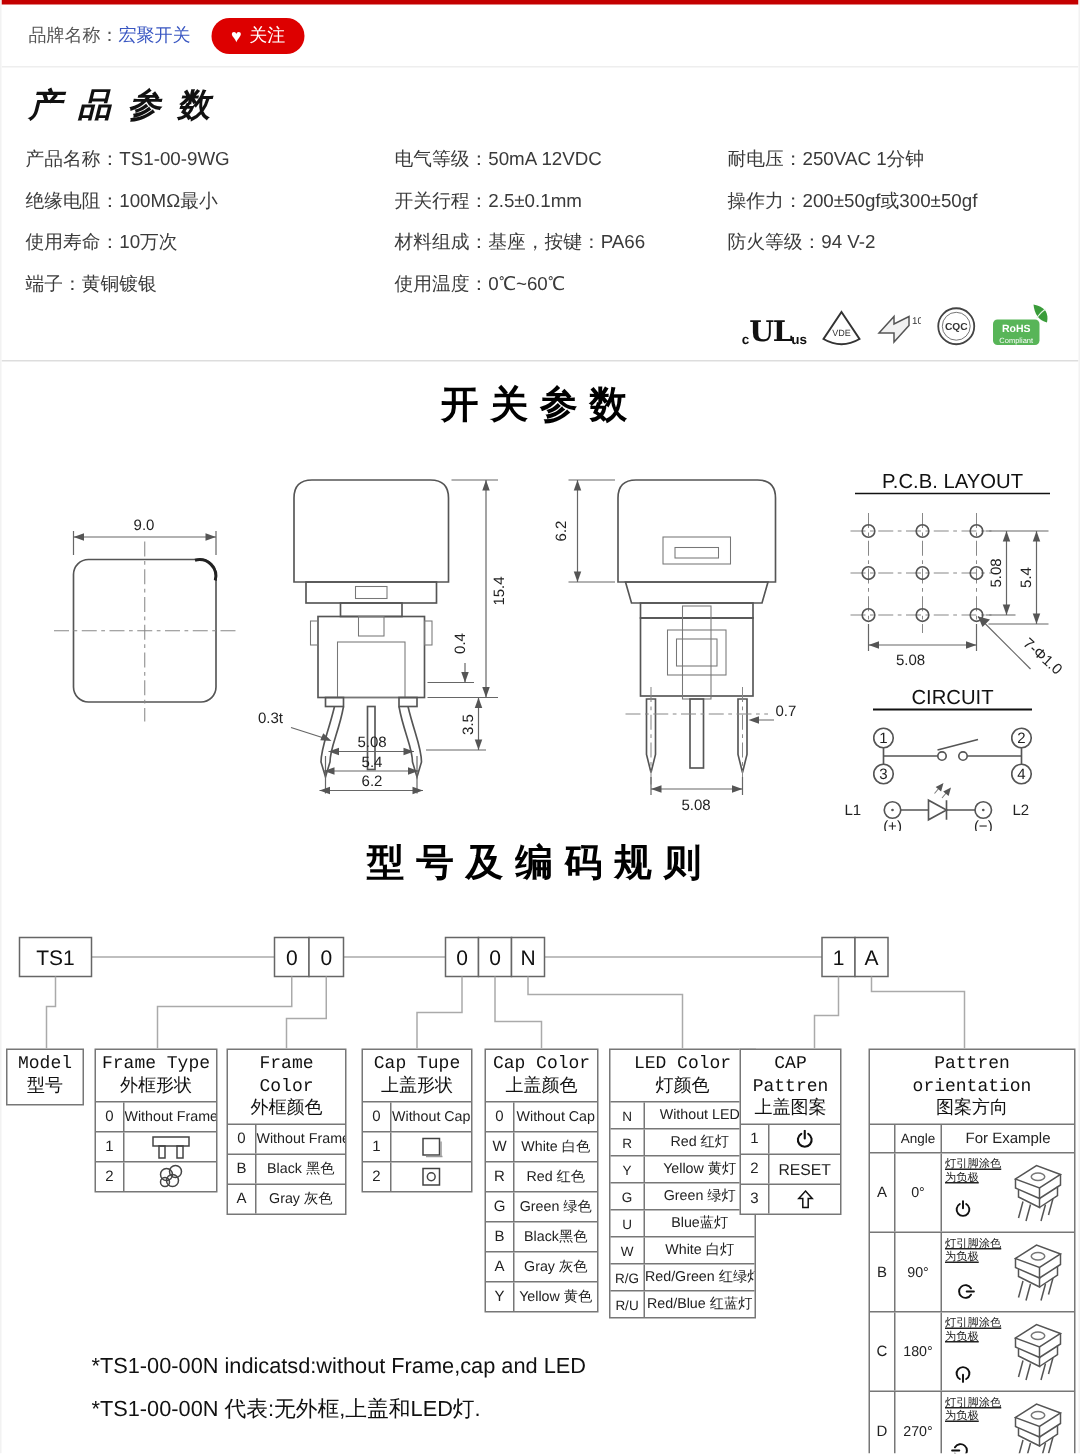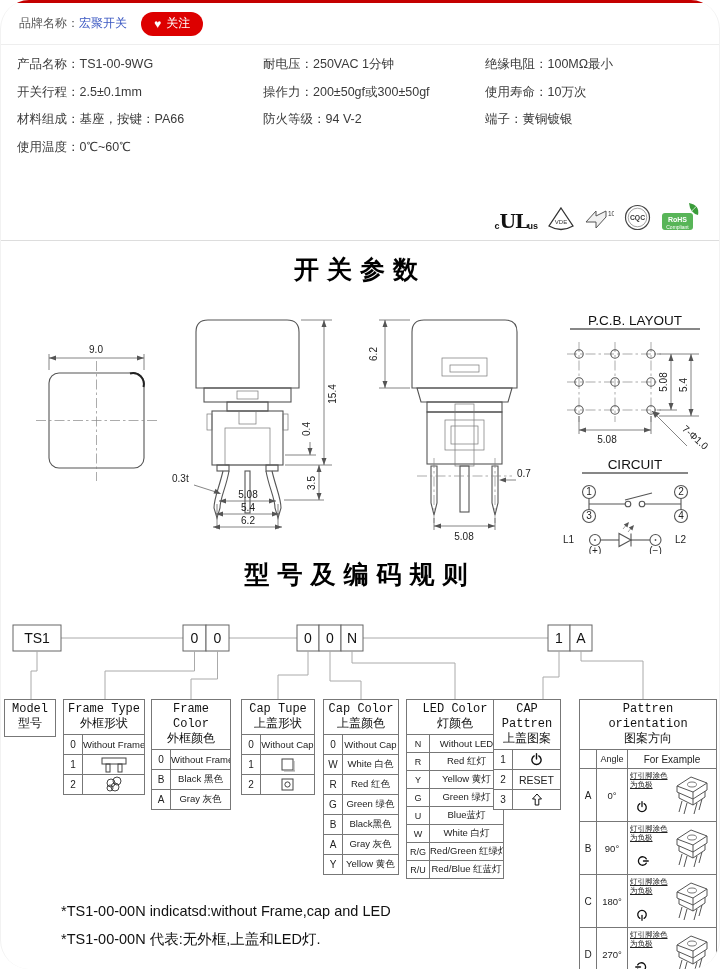--- a/index.html
+++ b/index.html
@@ -1,17 +1,17 @@
 <!DOCTYPE html>
 <html><head>
 <meta charset="utf-8">
 <style>
   html,body{margin:0;padding:0;background:#fff;}
   .page{position:relative;width:720px;height:969px;background:#fff;overflow:hidden;
-        font-family:"Liberation Sans",sans-serif;color:#222;border-left:1px solid #f2f2f2;border-right:1px solid #f2f2f2;box-sizing:border-box;border-radius:29px;}
+        font-family:"Liberation Sans",sans-serif;color:#222;border-left:1px solid #f2f2f2;border-right:1px solid #f2f2f2;box-sizing:border-box;}
   .topline{height:3px;background:#c40000;}
   
   .brandbar{height:41px;display:flex;align-items:center;padding-left:18px;border-bottom:1px solid #eee;}
   .brandbar .lab{font-size:12px;color:#555;}
   .brandbar a{font-size:12px;color:#3a57c2;text-decoration:none;}
   .followbtn{margin-left:14px;background:#dd0000;color:#fff;border:none;border-radius:14px;
              height:24px;padding:0 13px;font-size:12px;display:flex;align-items:center;gap:5px;cursor:pointer;}
   .followbtn .ht{font-size:12px;line-height:1;}
   
   .prodsec{position:relative;padding:6px 16px 0;border-bottom:1px solid #ddd;height:196px;box-sizing:border-box;}
@@ -78,22 +78,24 @@
   <div class="brandbar">
     <span class="lab">品牌名称：</span>
     <a href="#">宏聚开关</a>
     <button class="followbtn">
       <span class="ht">♥</span>
       <span>关注</span>
     </button>
   </div>
 
   <div class="prodsec">
+    <div class="scripttitle">产品参数</div>
     <div class="specs">
       <span>产品名称：TS1-00-9WG</span>
+      <span>电气等级：50mA  12VDC</span>
       <span>耐电压：250VAC  1分钟</span>
       <span>绝缘电阻：100MΩ最小</span>
       <span>开关行程：2.5±0.1mm</span>
       <span>操作力：200±50gf或300±50gf</span>
       <span>使用寿命：10万次</span>
       <span>材料组成：基座，按键：PA66</span>
       <span>防火等级：94 V-2</span>
       <span>端子：黄铜镀银</span>
       <span>使用温度：0℃~60℃</span>
       <span></span>

